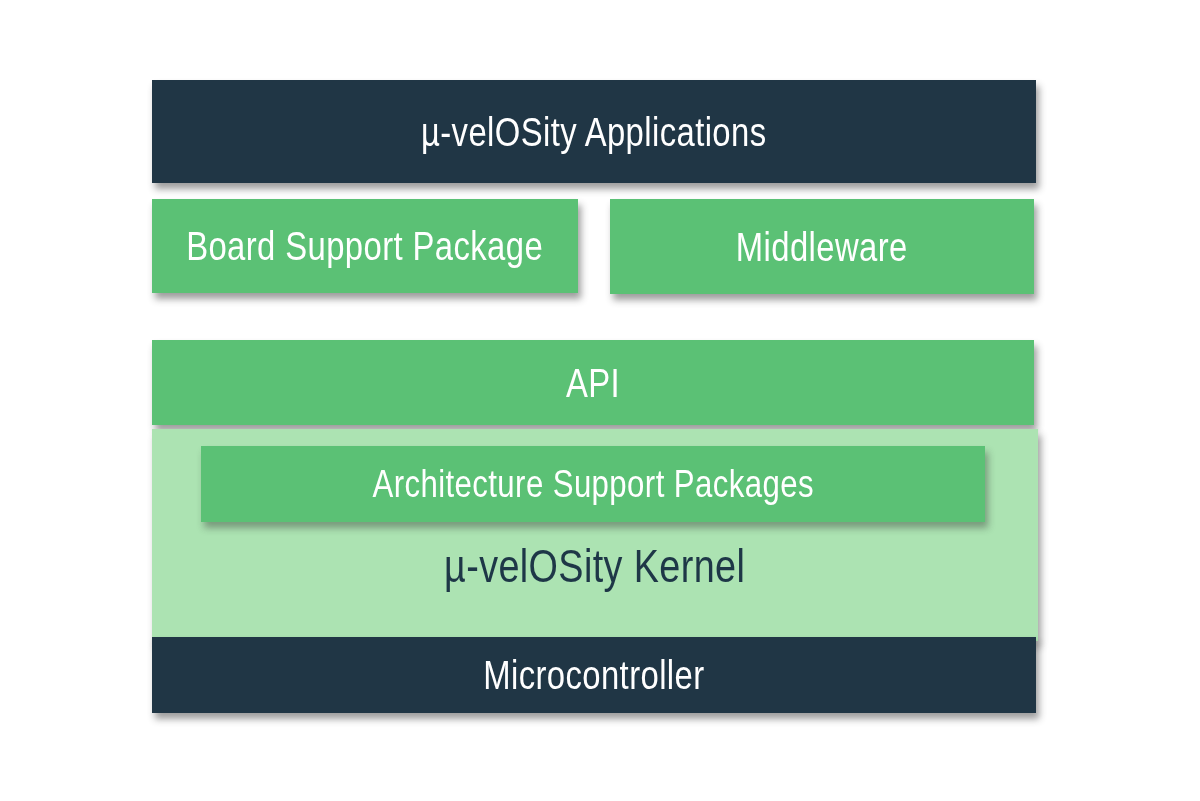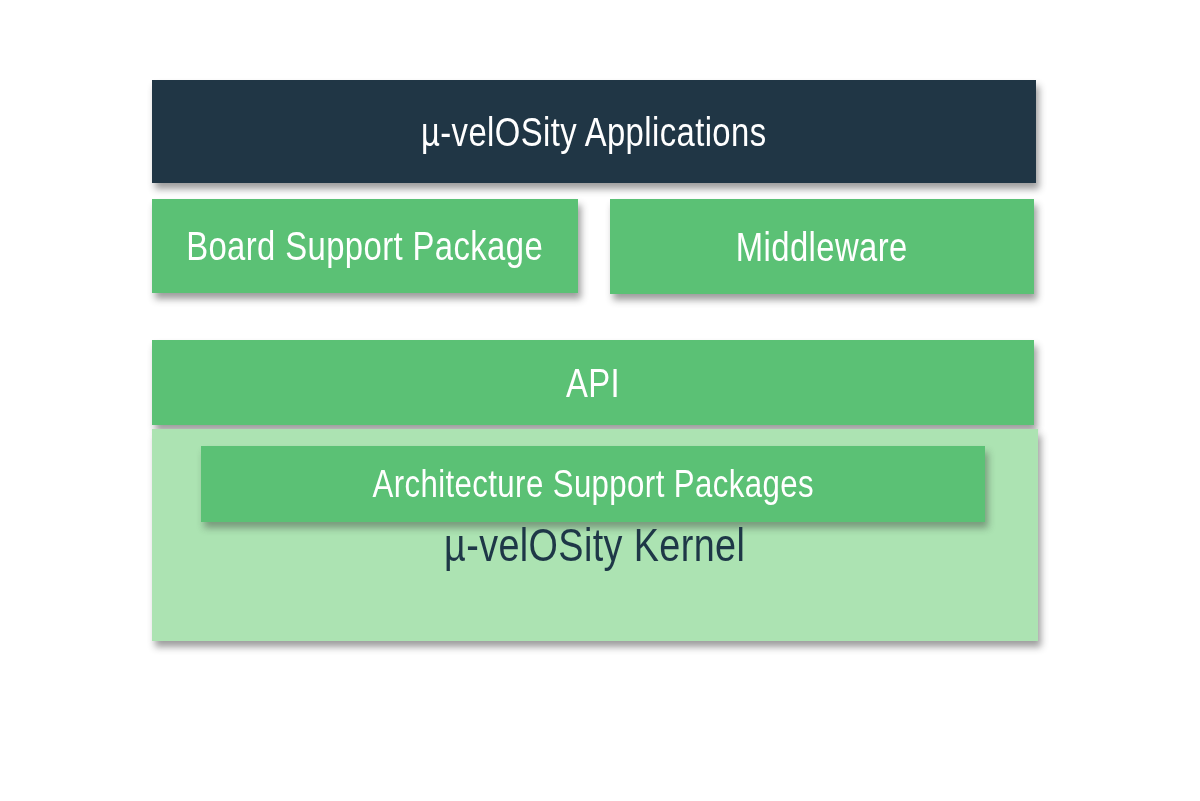--- a/index.html
+++ b/index.html
@@ -40,21 +40,21 @@
   
   .layer-applications   { left: 152px; top:  80px; width: 884px; height: 103px; text-align: center; }
   .layer-bsp            { left: 152px; top: 199px; width: 426px; height:  94px; }
   .layer-middleware     { left: 610px; top: 199px; width: 424px; height:  95px; }
   .layer-api            { left: 152px; top: 340px; width: 882px; height:  85px; }
   .layer-kernel         { left: 152px; top: 429px; width: 886px; height: 212px;
                           display: block; }
   .layer-asp            { left:  49px; top:  17px; width: 784px; height:  76px;
                           box-shadow: 3px 6px 7px rgba(40, 40, 40, 0.38); }
   .kernel-label-area    { position: absolute; left: 0; top: 93px; width: 100%;
-                          height: 87px; display: flex; 
+                          height: 87px; display: flex; align-items: center;
                           justify-content: center; }
   .layer-microcontroller{ left: 152px; top: 637px; width: 884px; height:  76px; }
 
   .fs-40 { font-size: 40px; }
   .fs-38 { font-size: 38px; }
   .fs-46 { font-size: 46px; }
 </style>
 </head>
 <body>
 
@@ -78,14 +78,17 @@
 
   <div class="box lightgreen layer-kernel">
     <div class="box green layer-asp">
       <span class="label label-light fs-38">Architecture Support Packages</span>
     </div>
     <div class="kernel-label-area">
       <span class="label label-dark fs-46">µ-velOSity Kernel</span>
     </div>
   </div>
 
+  <div class="box navy layer-microcontroller">
+    <span class="label label-light fs-40">Microcontroller</span>
+  </div>
 
 </div>
 
 </body></html>

